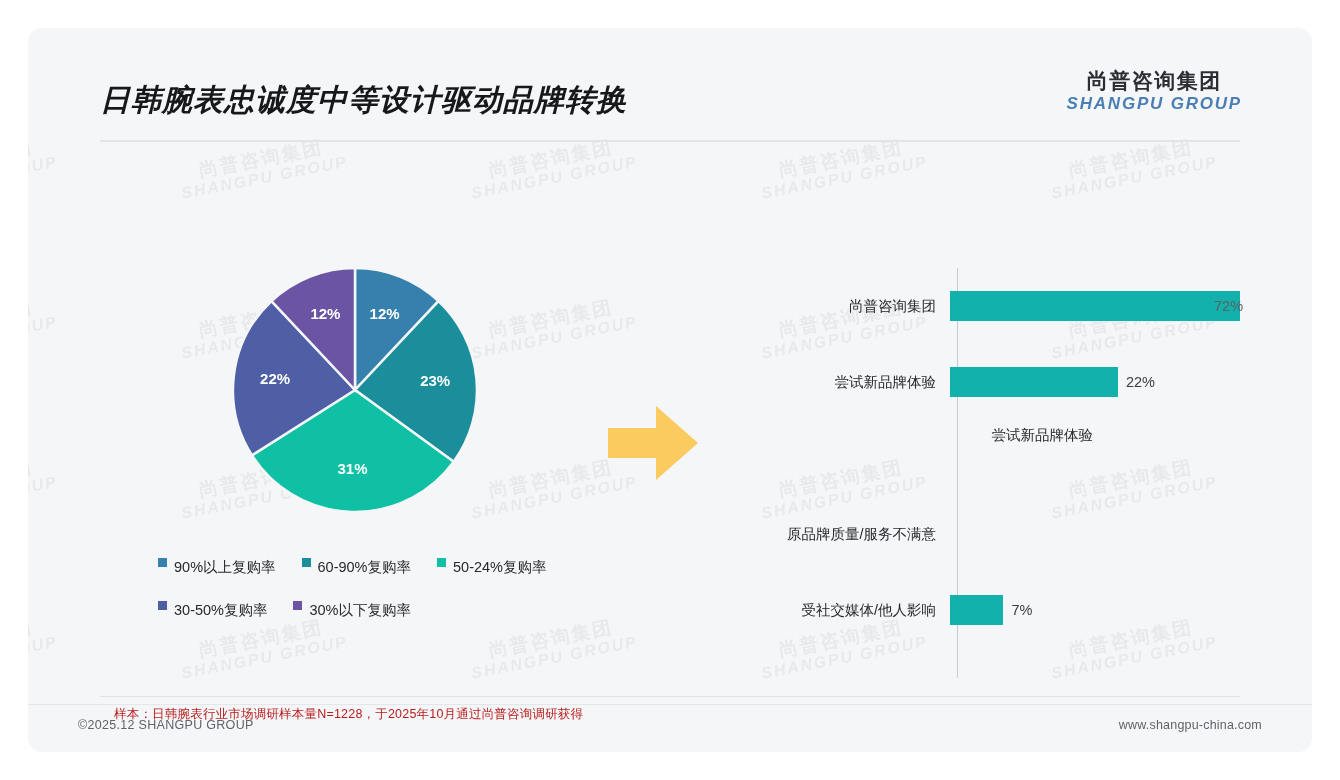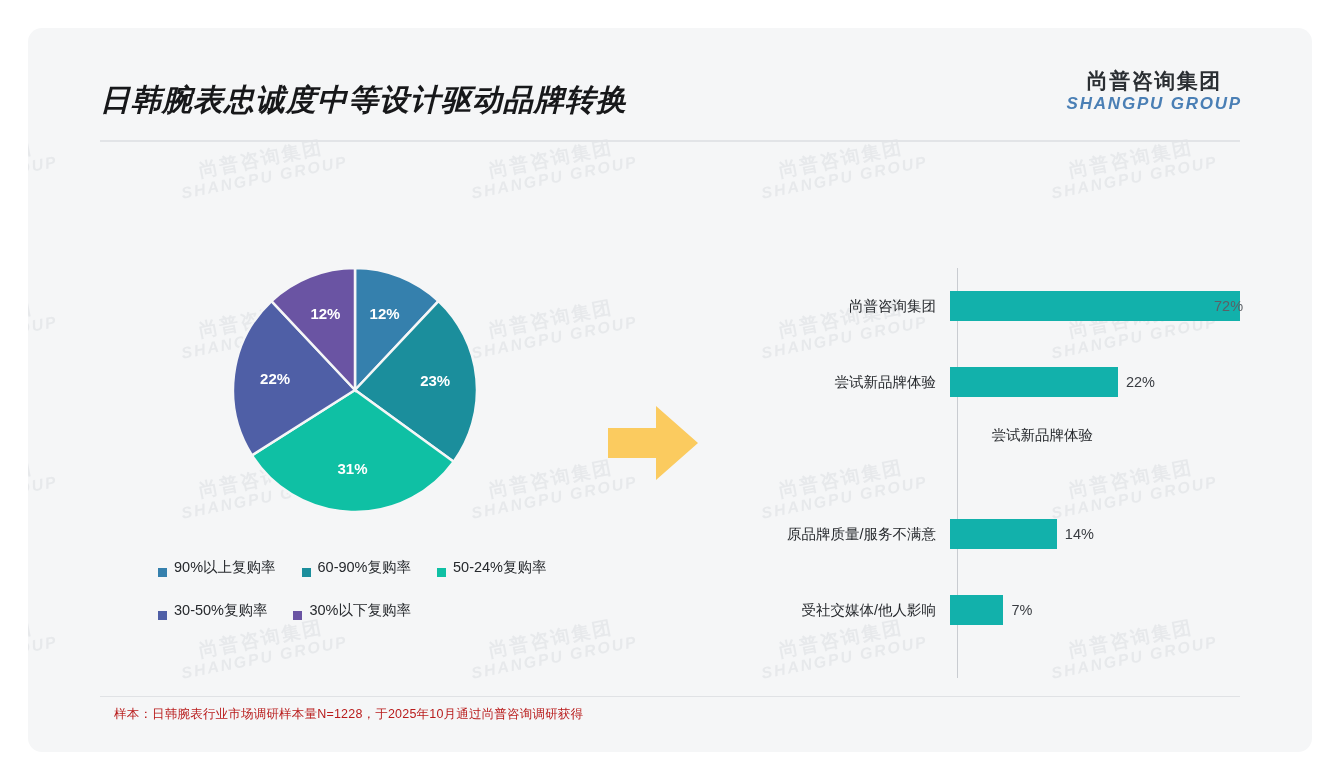--- a/index.html
+++ b/index.html
@@ -138,21 +138,21 @@
     top: 378px;
     width: 520px;
   }
   .legend-row {
     display: flex;
     align-items: center;
     margin-bottom: 24px;
   }
   .legend-item {
     display: flex;
-    align-items: flex-end;
+    align-items: flex-start;
     margin-right: 26px;
     white-space: nowrap;
   }
   .legend-swatch {
     width: 9px;
     height: 9px;
     margin-right: 7px;
     flex: 0 0 auto;
   }
   .legend-text {
@@ -456,33 +456,34 @@
             <div class="bar-track">
               <div class="bar-fill" style="width: 167.895px; background: rgb(18, 177, 171);"></div>
               <span class="bar-val">22%</span>
             </div>
           </div>
           <div class="bar-row" style="top: 158px; flex-direction: column;">
             <div class="bar-cat">尝试新品牌体验</div>
           </div>
           <div class="bar-row" style="top: 228px;">
             <div class="bar-cat">原品牌质量/服务不满意</div>
-            <div class="bar-track">
-              <div class="bar-fill" style="width: 106.842px; background: rgb(18, 177, 171);"></div>
-              <span class="bar-val">14%</span>
-            </div>
           </div>
           <div class="bar-row" style="top: 304px;">
             <div class="bar-cat">受社交媒体/他人影响</div>
             <div class="bar-track">
               <div class="bar-fill" style="width: 53.4211px; background: rgb(18, 177, 171);"></div>
               <span class="bar-val">7%</span>
             </div>
           </div>
         </div>
     </div>
 
     <div class="source-rule"></div>
     <div class="source-note">样本：日韩腕表行业市场调研样本量N=1228，于2025年10月通过尚普咨询调研获得</div>
 
+    <div class="footer">
+      <div class="footer-rule"></div>
+      <div class="footer-left">©2025.12 SHANGPU GROUP</div>
+      <div class="footer-right">www.shangpu-china.com</div>
+    </div>
 
   </div>
 </div>
 
 </body></html>

